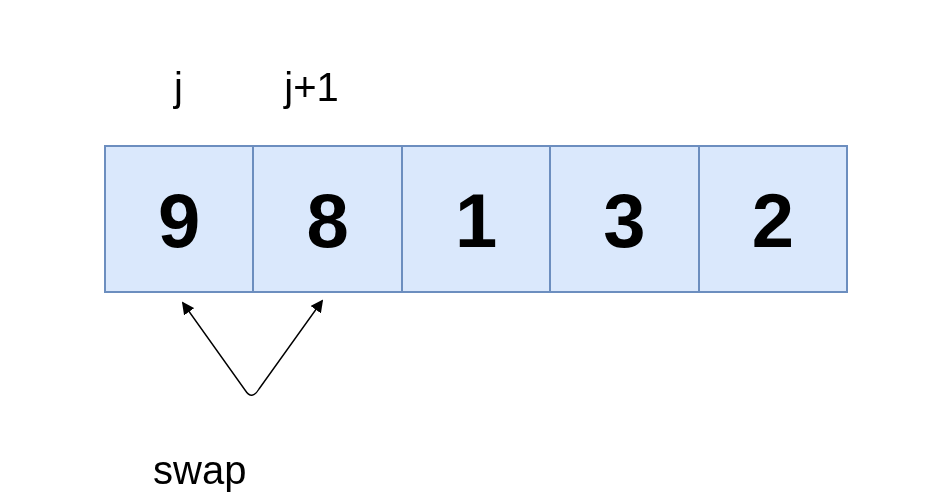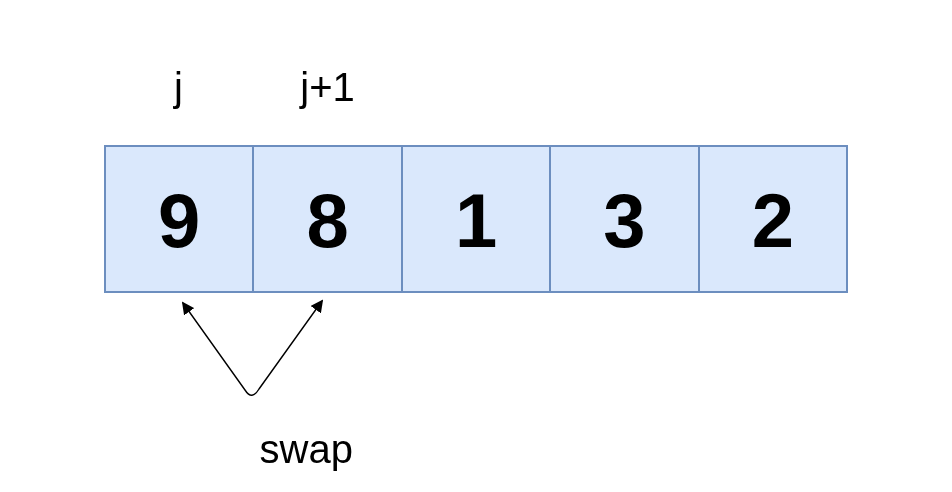--- a/index.html
+++ b/index.html
@@ -19,21 +19,21 @@
     position: absolute;
     top: 64px;
     width: 149px;
     text-align: center;
     font-size: 40px;
     line-height: 1.15;
     color: var(--text, #000000);
     white-space: nowrap;
   }
   .index-label.j    { left: 104px; }
-  .index-label.jp1  { left: 253px; }
+  .index-label.jp1  { left: 237px; }
   .array {
     position: absolute;
     left: 104px;
     top: 145px;
     width: 744px;
     height: 148px;
     display: flex;
     background: var(--cell-fill, #dae8fc);
     border: 2px solid var(--cell-border, #6c8ebf);
     box-sizing: border-box;
@@ -67,23 +67,23 @@
     stroke: var(--arrow, #000000);
     stroke-width: 1.4;
   }
   .arrowhead-shape {
     fill: var(--arrow, #000000);
     stroke: none;
   }
   .swap-label {
     position: absolute;
     left: 153px;
-    top: 426px;
+    top: 447px;
     width: 200px;
-    text-align: right;
+    text-align: left;
     font-size: 40px;
     line-height: 1.15;
     color: var(--text, #000000);
     white-space: nowrap;
   }
 </style>
 </head>
 <body>
 
 <div class="canvas">

